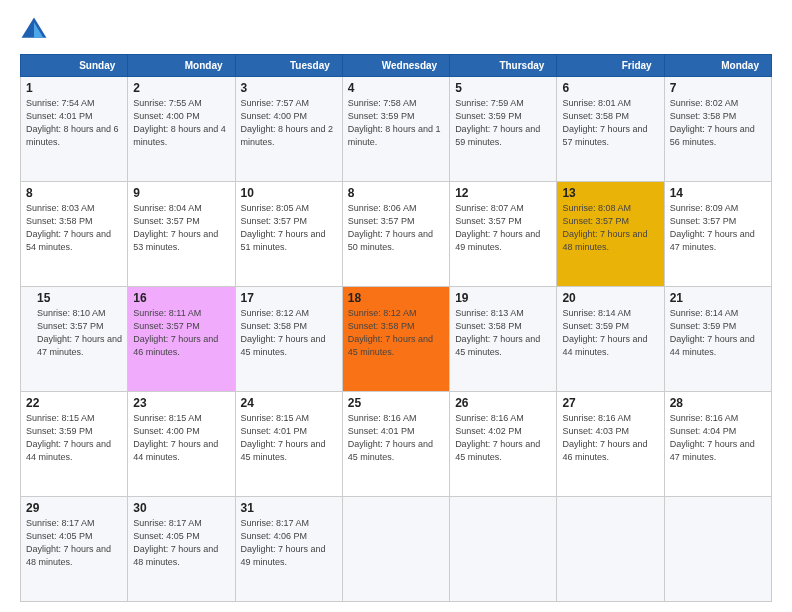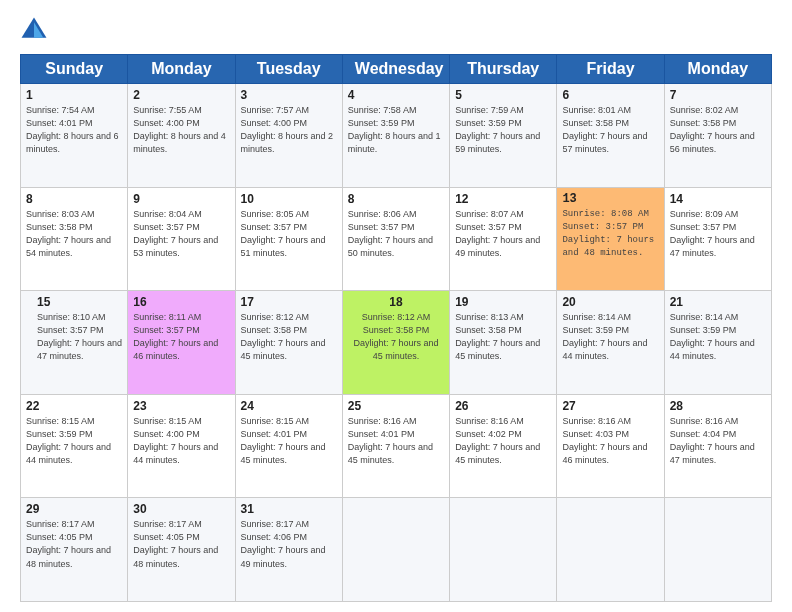--- a/index.html
+++ b/index.html
@@ -56,24 +56,24 @@
     .calendar {
       flex: 1;
       border: 1px solid #ccc;
       border-collapse: collapse;
       width: 100%;
       table-layout: fixed;
     }
     .calendar th {
       background: #2866b0;
       color: #fff;
-      font-size: 16px;
+      font-size: 10px;
       font-weight: bold;
       padding: 5px 12px;
-      text-align: center;
+      text-align: right;
       border: 1px solid #1a55a0;
     }
     .calendar td {
       vertical-align: top;
       padding: 4px 5px;
       border: 1px solid #ccc;
       font-size: 9.2px;
       color: #333;
       background: #fff;
       height: 88px;
@@ -178,21 +178,21 @@
             <div class="day-info">Sunrise: 8:05 AM<br>Sunset: 3:57 PM<br>Daylight: 7 hours and 51 minutes.</div>
           </td>
           <td style="background: rgb(255, 255, 255);">
             <span class="day-number">8</span>
             <div class="day-info">Sunrise: 8:06 AM<br>Sunset: 3:57 PM<br>Daylight: 7 hours and 50 minutes.</div>
           </td>
           <td style="background: rgb(255, 255, 255);">
             <span class="day-number">12</span>
             <div class="day-info">Sunrise: 8:07 AM<br>Sunset: 3:57 PM<br>Daylight: 7 hours and 49 minutes.</div>
           </td>
-          <td style="background: #fdba74; font-family: Liberation Mono, monospace;">
+          <td style="background: #eab308;">
             <span class="day-number">13</span>
             <div class="day-info">Sunrise: 8:08 AM<br>Sunset: 3:57 PM<br>Daylight: 7 hours and 48 minutes.</div>
           </td>
           <td style="background: rgb(255, 255, 255);">
             <span class="day-number">14</span>
             <div class="day-info">Sunrise: 8:09 AM<br>Sunset: 3:57 PM<br>Daylight: 7 hours and 47 minutes.</div>
           </td>
         </tr>
         <tr>
           <td style="background: rgb(245, 247, 250); padding-left: 16px;">
@@ -200,21 +200,21 @@
             <div class="day-info">Sunrise: 8:10 AM<br>Sunset: 3:57 PM<br>Daylight: 7 hours and 47 minutes.</div>
           </td>
           <td style="background: #f0abfc;">
             <span class="day-number">16</span>
             <div class="day-info">Sunrise: 8:11 AM<br>Sunset: 3:57 PM<br>Daylight: 7 hours and 46 minutes.</div>
           </td>
           <td style="background: rgb(245, 247, 250);">
             <span class="day-number">17</span>
             <div class="day-info">Sunrise: 8:12 AM<br>Sunset: 3:58 PM<br>Daylight: 7 hours and 45 minutes.</div>
           </td>
-          <td style="background: #bef264; text-align: center;">
+          <td style="background: #f97316;">
             <span class="day-number">18</span>
             <div class="day-info">Sunrise: 8:12 AM<br>Sunset: 3:58 PM<br>Daylight: 7 hours and 45 minutes.</div>
           </td>
           <td style="background: rgb(245, 247, 250);">
             <span class="day-number">19</span>
             <div class="day-info">Sunrise: 8:13 AM<br>Sunset: 3:58 PM<br>Daylight: 7 hours and 45 minutes.</div>
           </td>
           <td style="background: rgb(245, 247, 250);">
             <span class="day-number">20</span>
             <div class="day-info">Sunrise: 8:14 AM<br>Sunset: 3:59 PM<br>Daylight: 7 hours and 44 minutes.</div>

